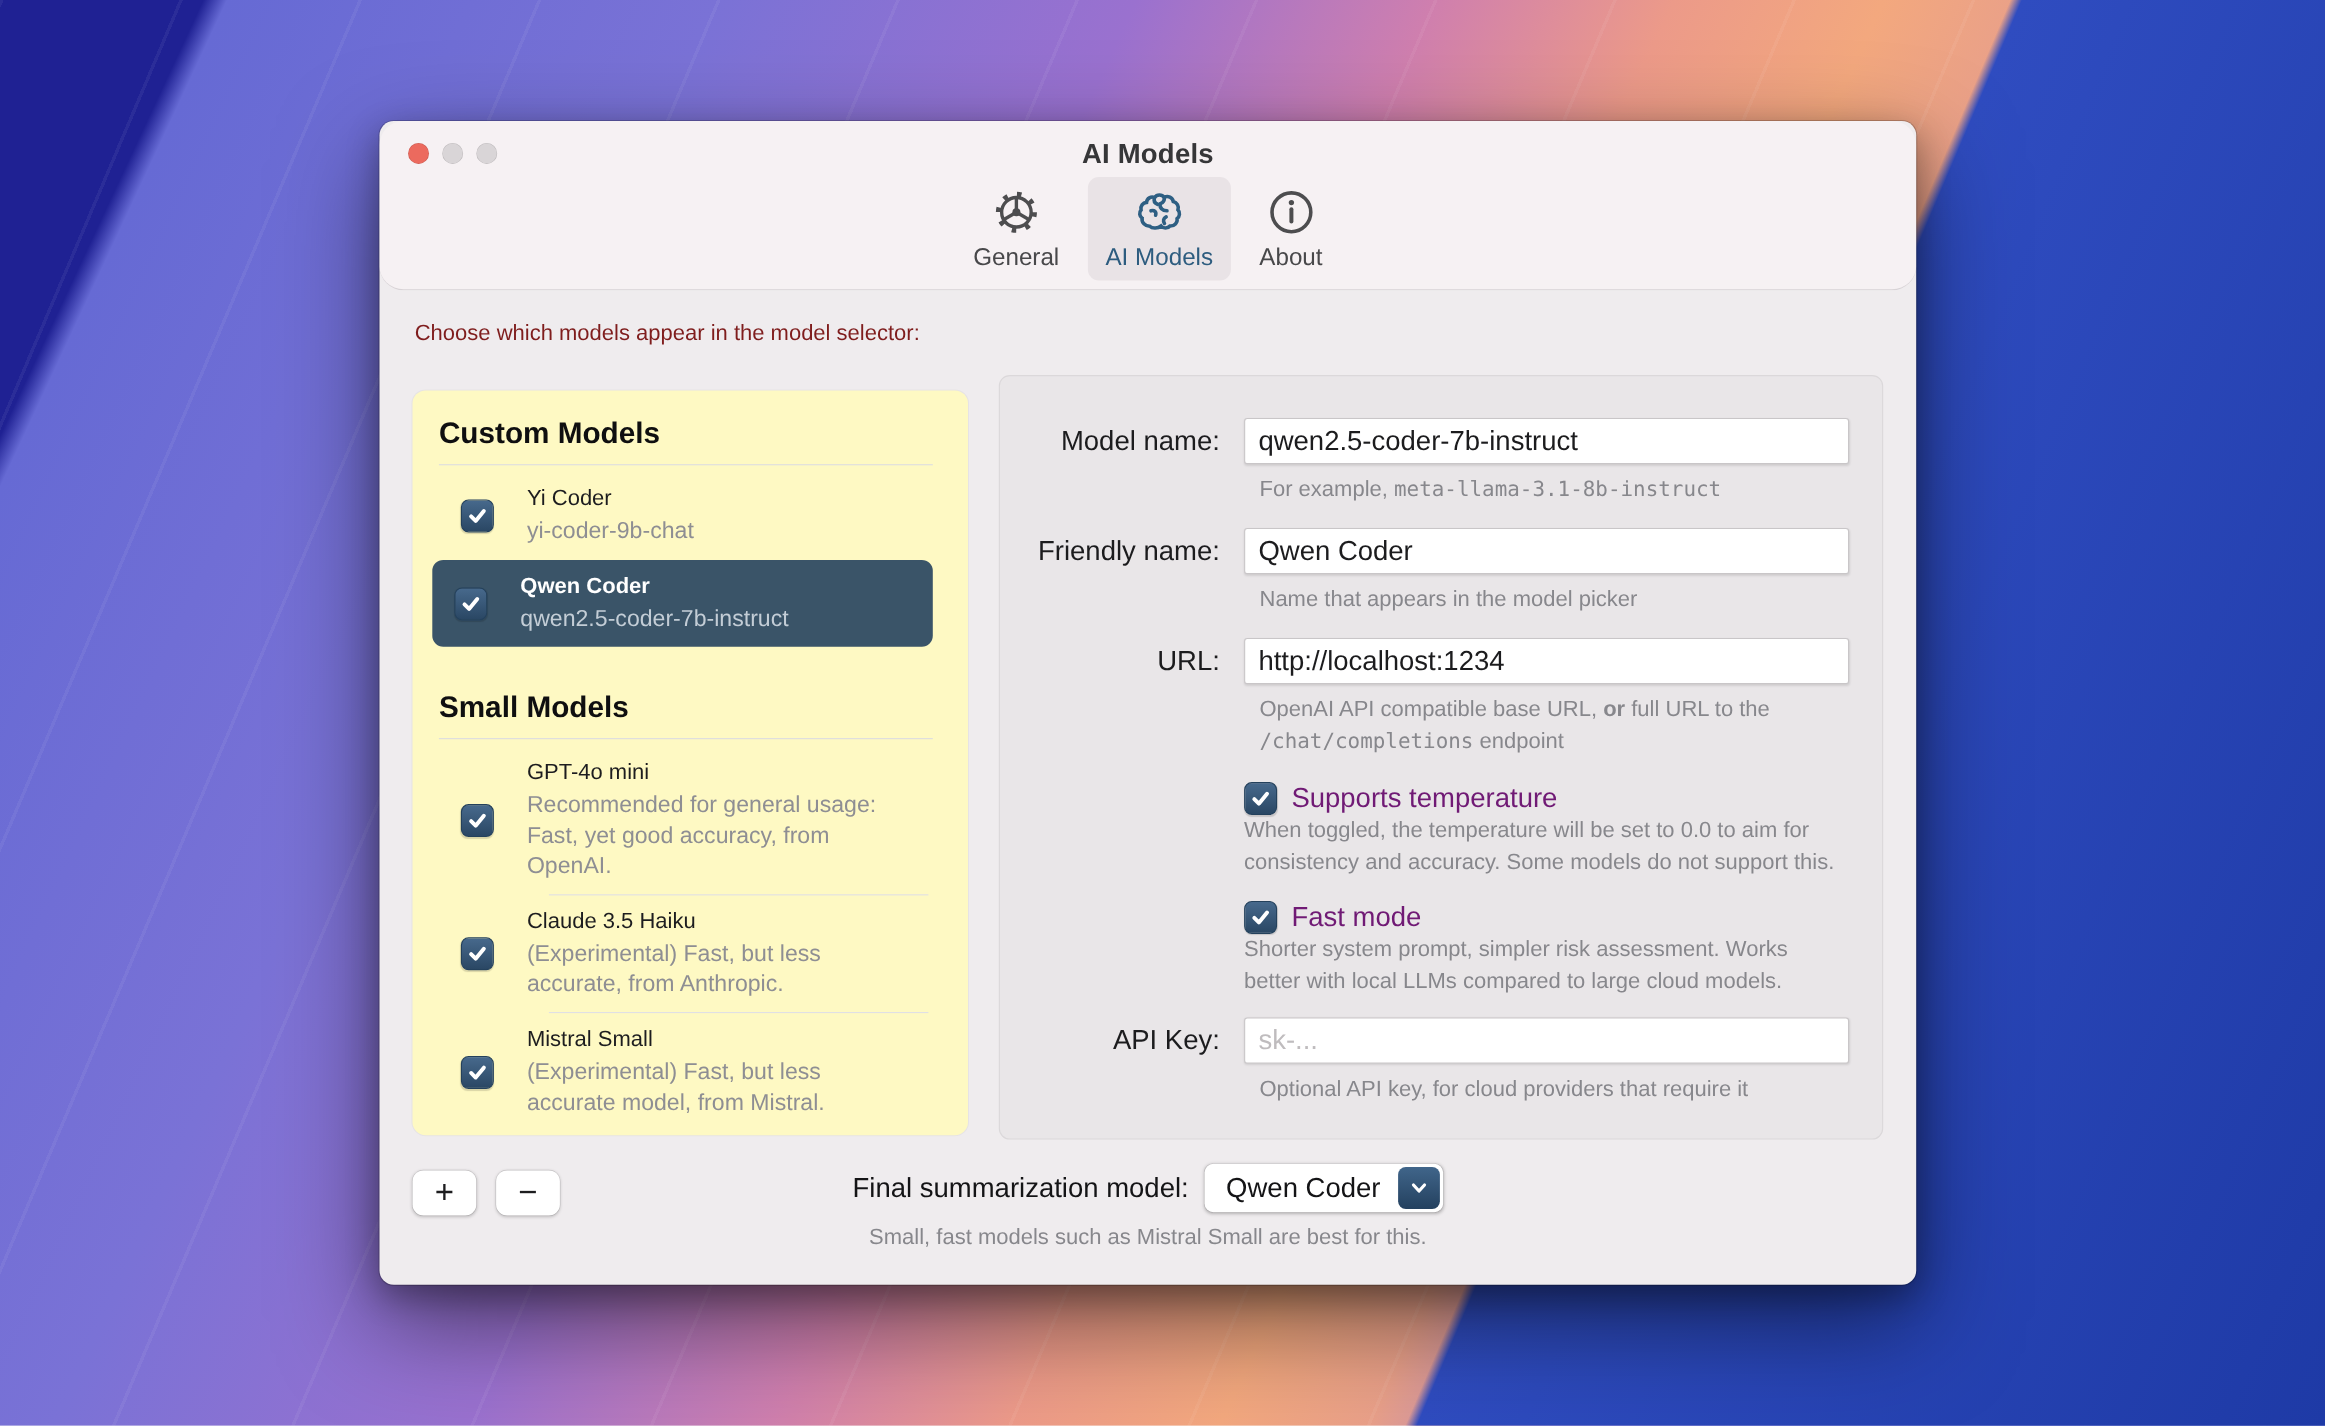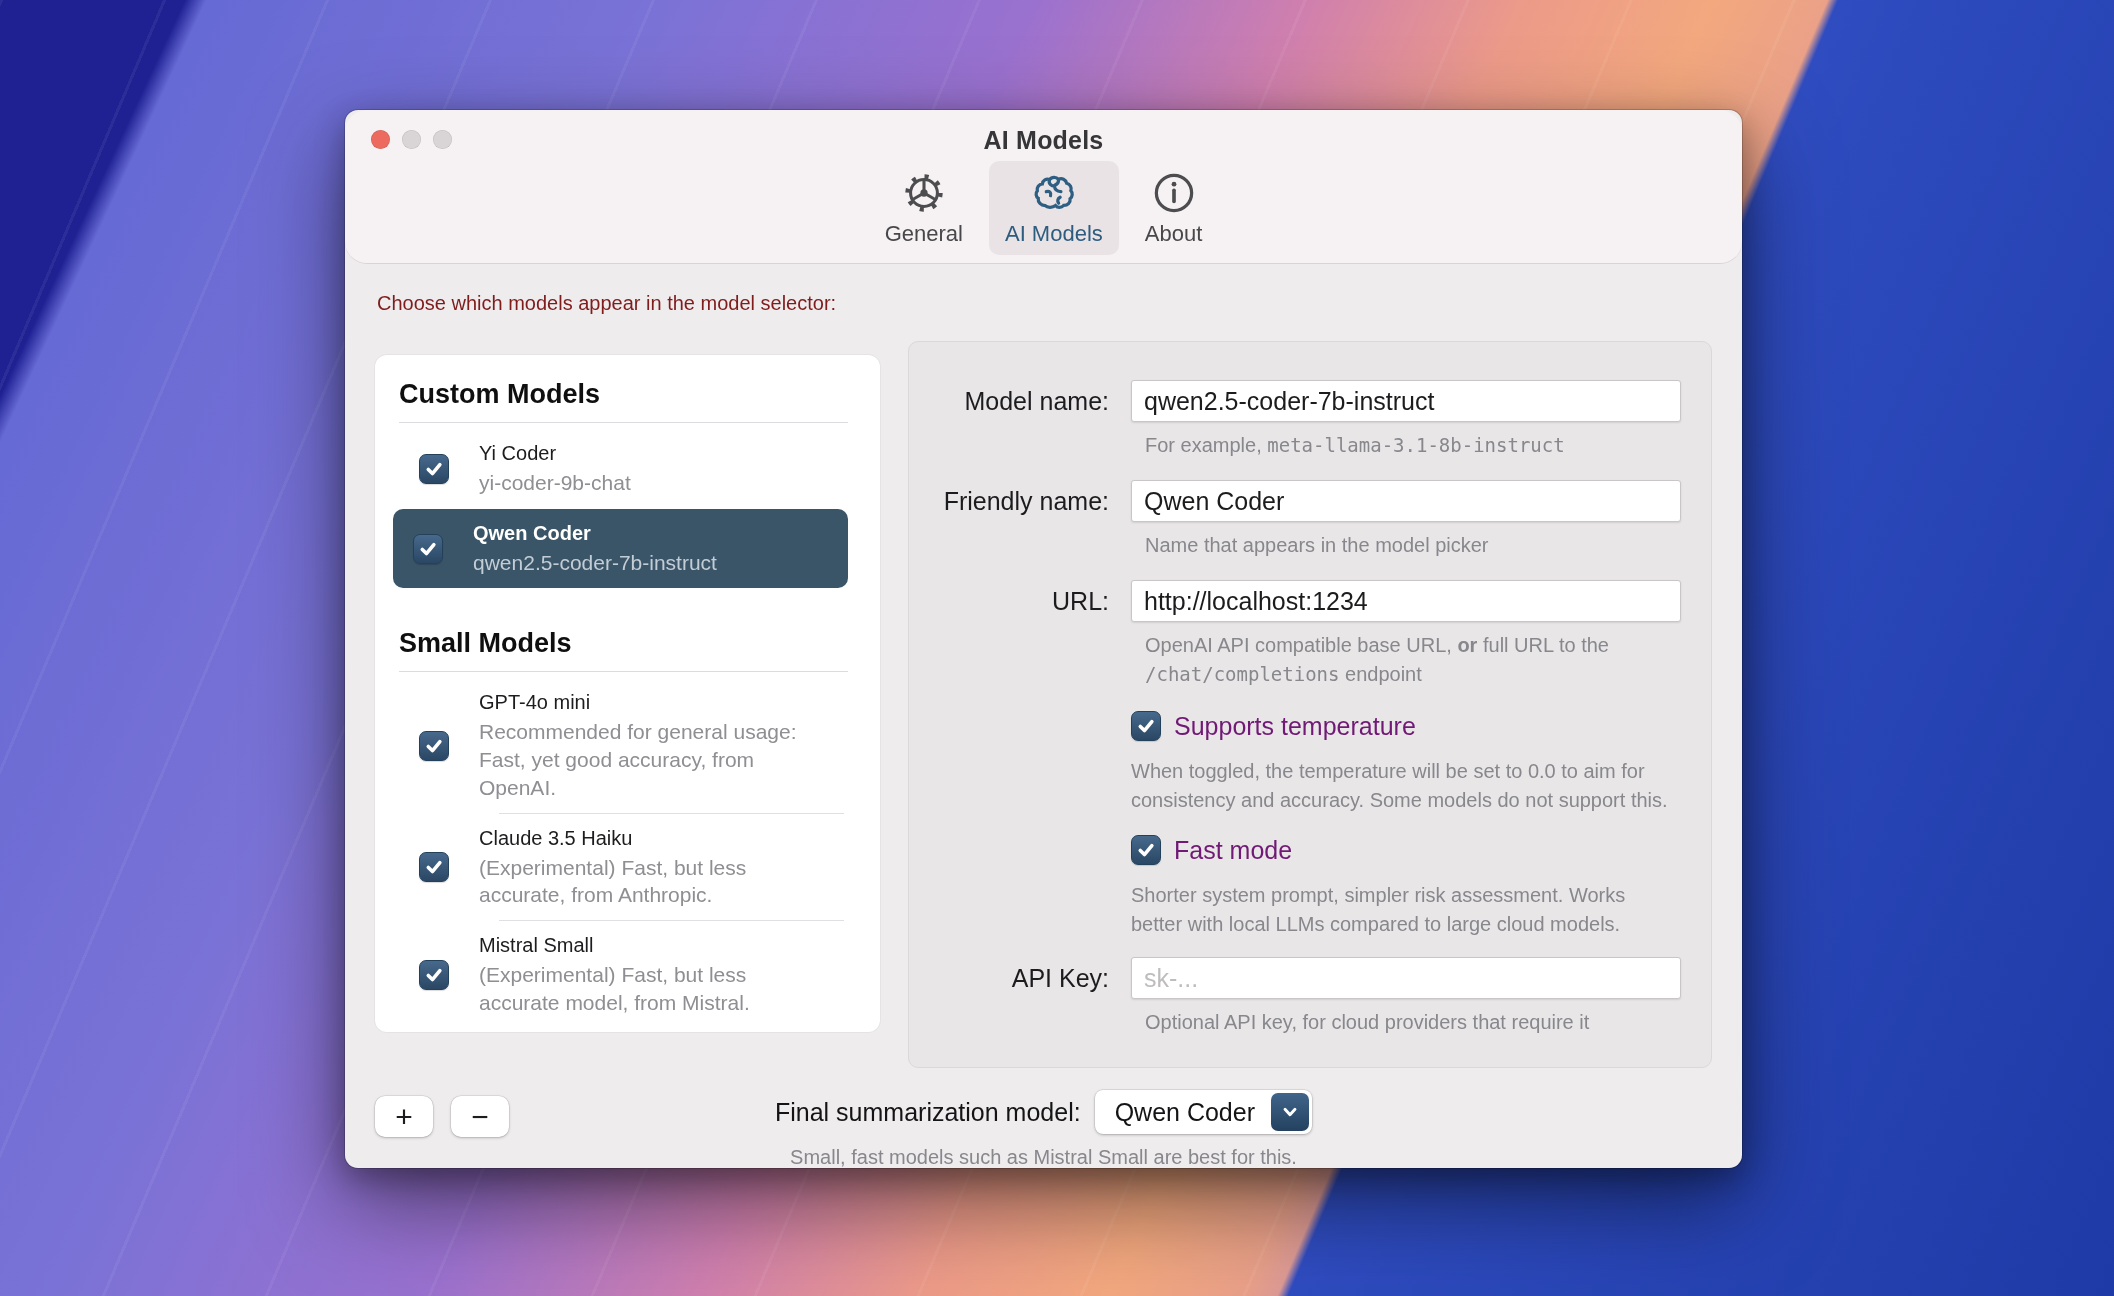--- a/index.html
+++ b/index.html
@@ -34,21 +34,21 @@
   .tab .tab-label { font-size: 22px; color: #48484a; }
   .tab.selected .tab-label { color: #2d5c7f; }
   .tab svg { display: block; }
 
   
   .content { padding: 20px 30px 0; }
   .page-heading { font-size: 20px; color: #7f1d1d; margin: 8px 0 26px 2px; }
   .main { display: flex; gap: 28px; align-items: flex-start; }
 
   
-  .sidebar { width: 505px; min-height: 640px; background: #ffffff; border-radius: 12px;
+  .sidebar { width: 505px; min-height: 640px; background: #fef9c3; border-radius: 12px;
              padding: 24px 32px 4px 24px; box-shadow: 0 0 0 1px rgba(0,0,0,0.035); margin-top: 14px; }
   .section-title { font-size: 27px; font-weight: 700; color: #0f0f10; }
   .section-rule { border: none; border-top: 1px solid #dcdce0; margin: 12px 0 6px; }
   .section + .section { margin-top: 40px; }
   .row { display: flex; align-items: center; gap: 30px; padding: 12px 12px 12px 20px; border-radius: 10px; position: relative; }
   .row.selected { background: #3a5468; margin-left: -6px; }
   .row .texts { flex: 1; max-width: 350px; }
   .item-title { font-size: 20px; color: #1d1d1f; line-height: 1.25; }
   .row.selected .item-title { color: #ffffff; font-weight: 600; }
   .item-desc { font-size: 21px; color: #8e8e93; line-height: 1.32; margin-top: 3px; }
@@ -70,21 +70,21 @@
   .field { width: 100%; height: 42px; font-family: "Liberation Sans", "DejaVu Sans", sans-serif;
            font-size: 25px; color: #1c1c1e; background: #ffffff; border: 1px solid #c9c6c8;
            border-radius: 3px; padding: 0 12px; box-shadow: 0 1px 2px rgba(0,0,0,0.10); outline: none; }
   .field::placeholder { color: #bfbcbe; }
   .help { grid-column: 2; font-size: 20px; color: #87878c; line-height: 1.45;
           margin: 9px 0 20px 14px; max-width: 590px; }
   .help .mono, .mono { font-family: "DejaVu Sans Mono", monospace; font-size: 19px; }
   .help b { font-weight: 700; }
   .check-row { grid-column: 2; display: flex; align-items: center; gap: 13px; margin-top: 2px; }
   .check-label { font-size: 25px; font-weight: 500; color: #701a75; }
-  .check-help { grid-column: 2; font-size: 20px; color: #87878c; line-height: 1.45; margin: 16px 0 18px 0; max-width: 600px; }
+  .check-help { grid-column: 2; font-size: 20px; color: #87878c; line-height: 1.45; margin: 0 0 18px 0; max-width: 600px; }
 
   
   .footer { position: relative; margin-top: 22px; height: 124px; }
   .pm-group { position: absolute; left: 0; top: 6px; display: flex; gap: 18px; }
   .pm { width: 58px; height: 41px; border: none; border-radius: 10px; background: #ffffff;
         box-shadow: 0 0 0 0.5px rgba(0,0,0,0.12), 0 1px 3px rgba(0,0,0,0.22);
         font-size: 30px; color: #1d1d1f; line-height: 1; cursor: default;
         font-family: "Liberation Sans", "DejaVu Sans", sans-serif; }
   .summary { text-align: center; }
   .summary-line { display: flex; justify-content: center; align-items: center; gap: 14px; }

